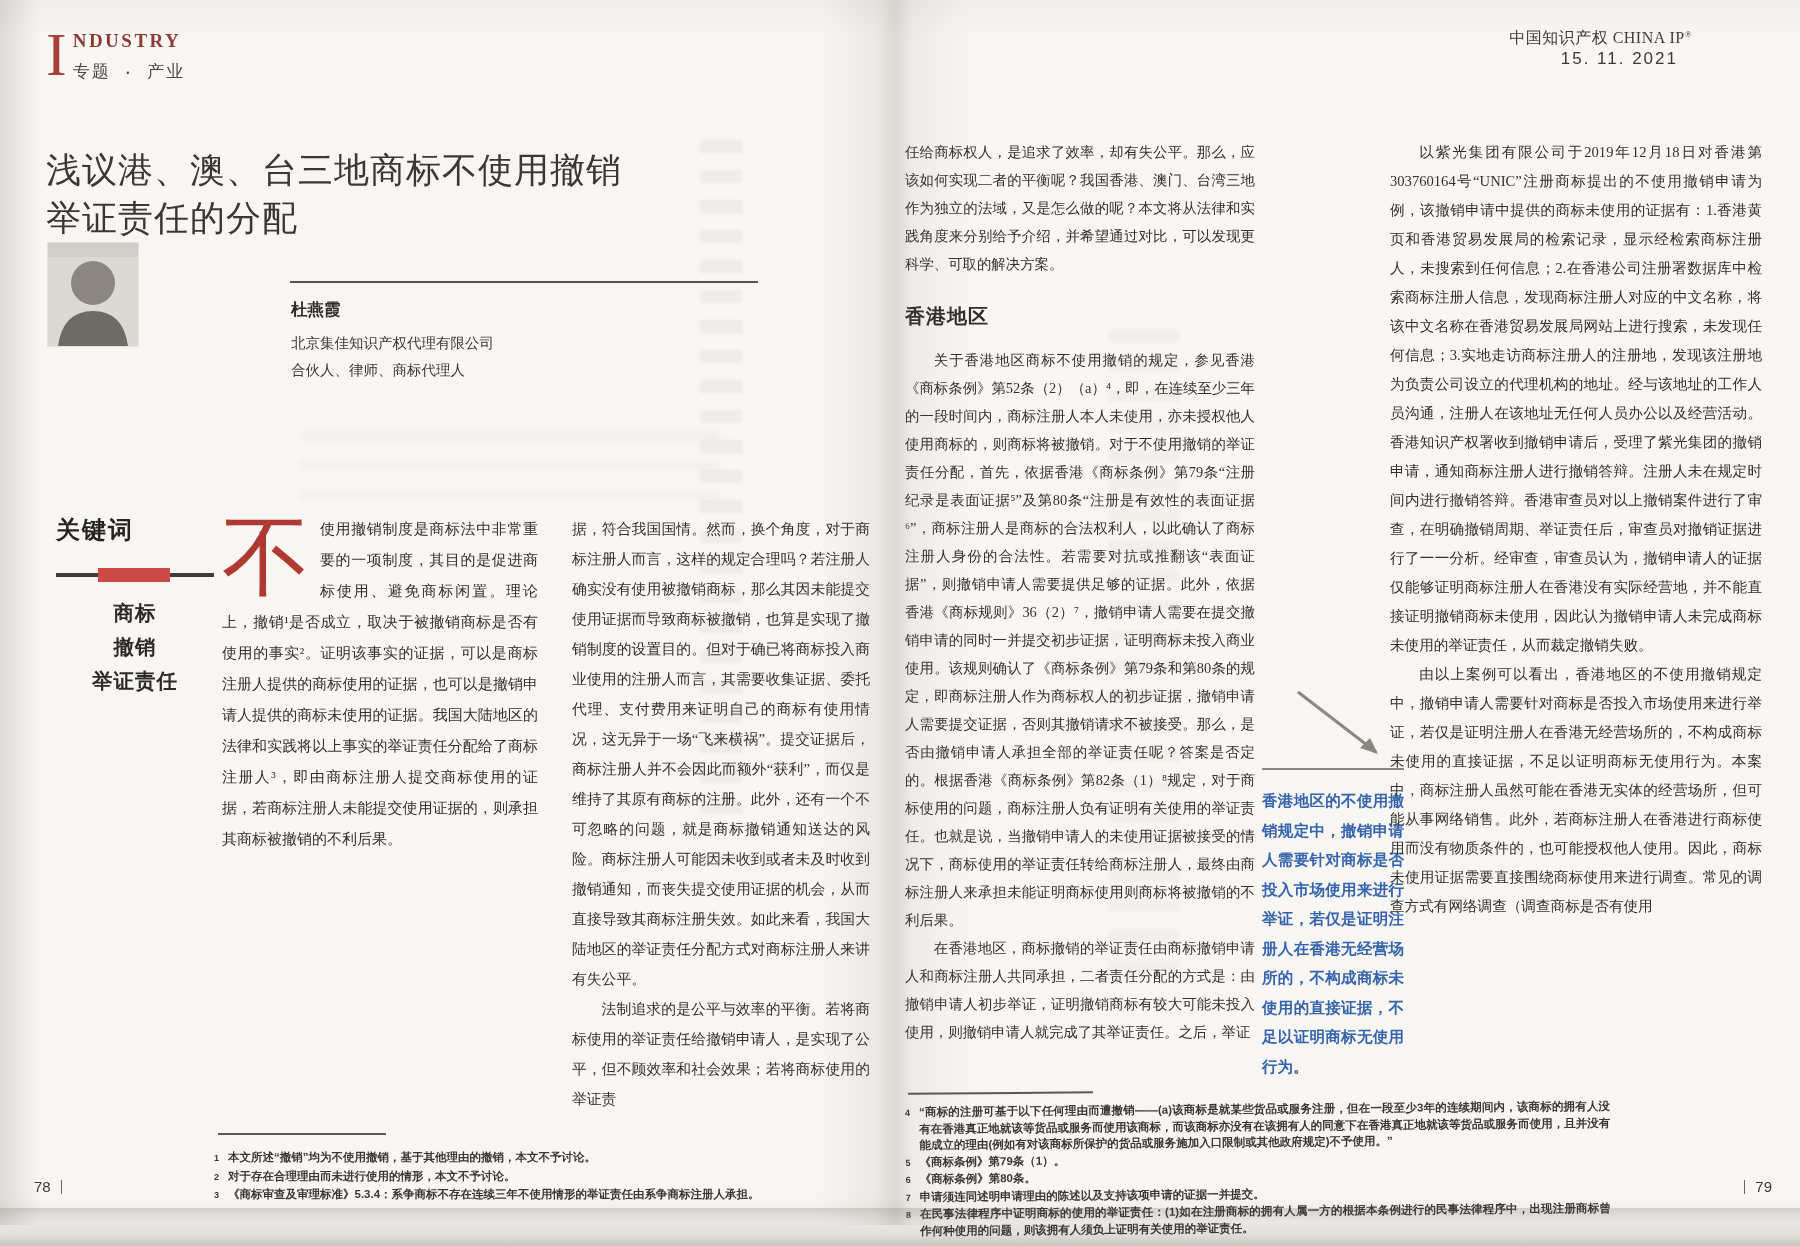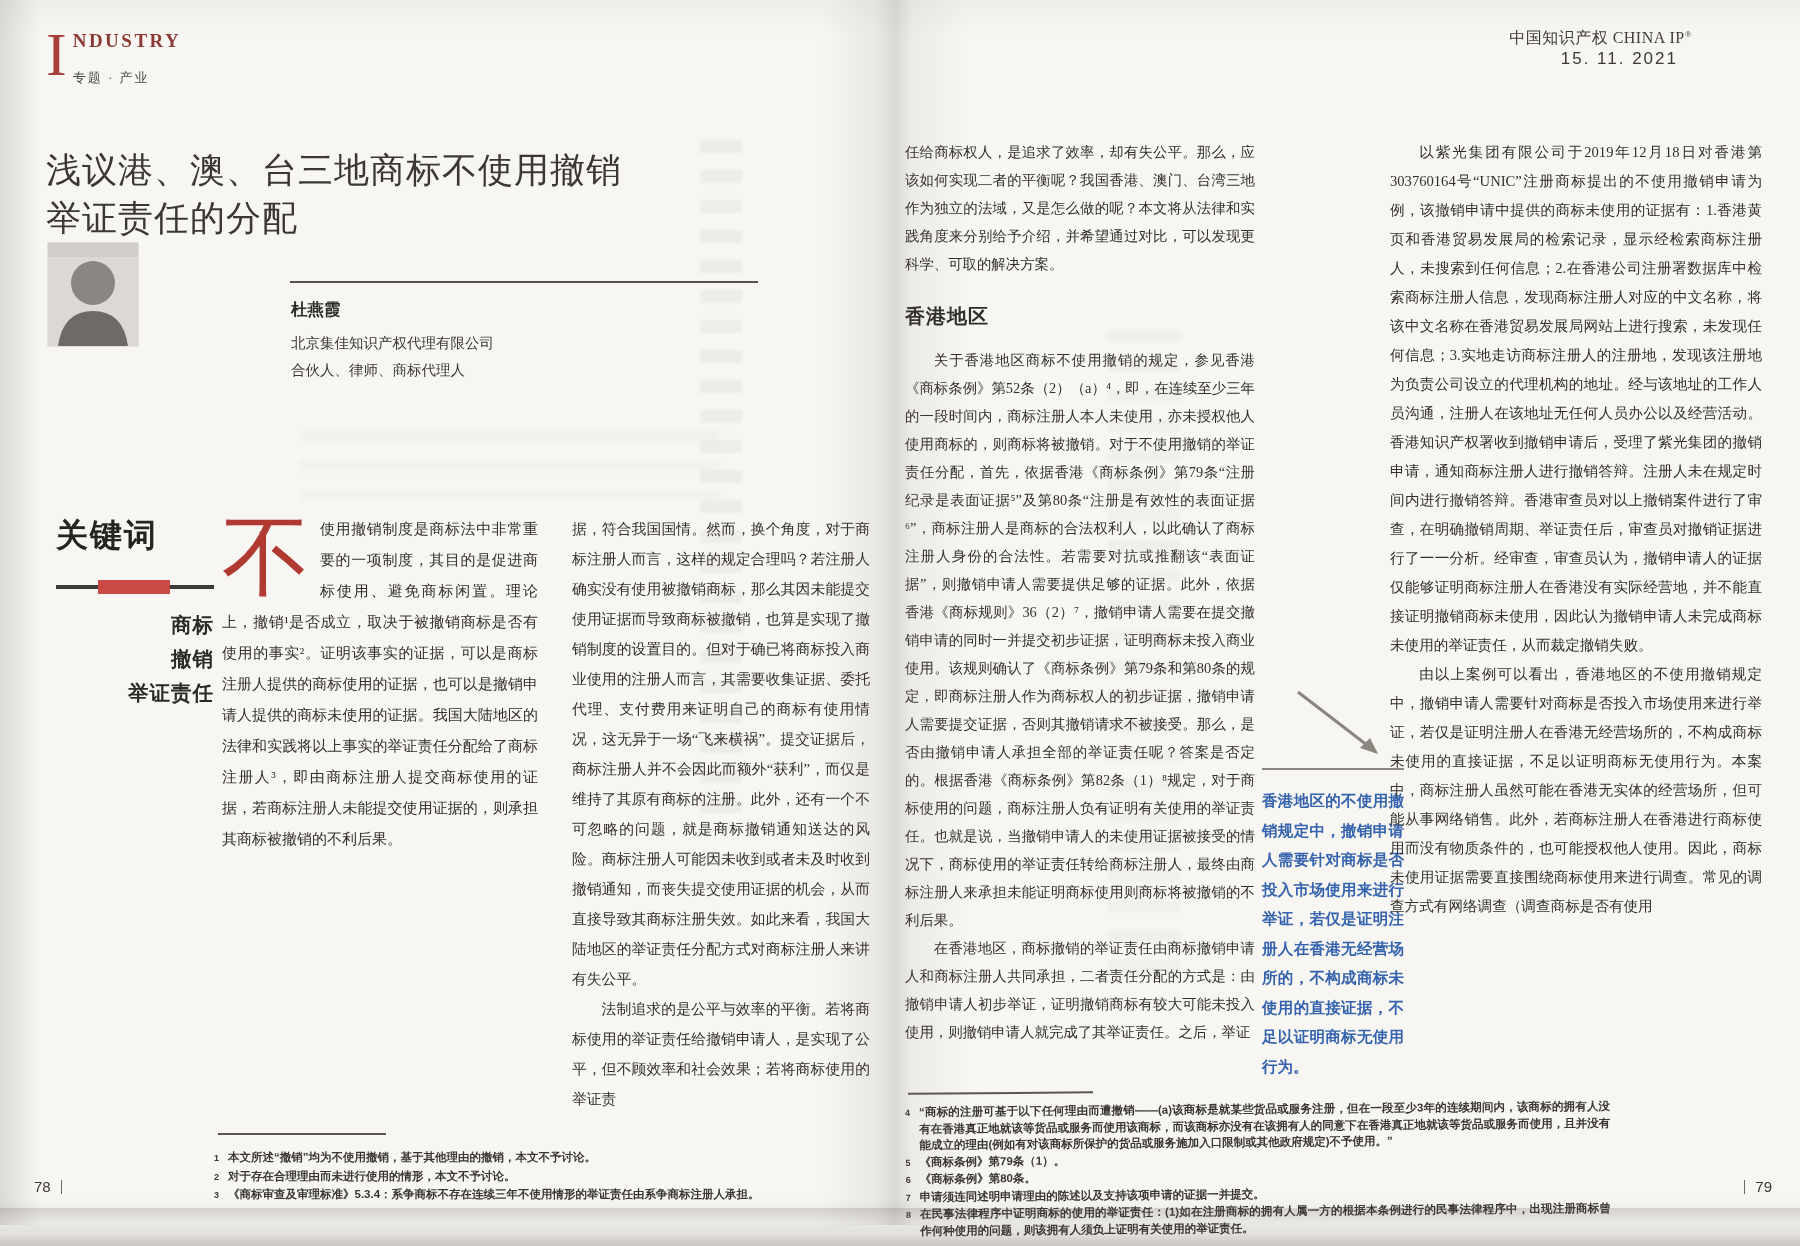--- a/index.html
+++ b/index.html
@@ -25,40 +25,40 @@
     background:linear-gradient(180deg,rgba(90,85,78,.20),rgba(90,85,78,0));}
   .ghost{position:absolute;opacity:.55;filter:blur(1.5px);pointer-events:none;}
   .ghost-col{width:42px;background:repeating-linear-gradient(180deg,rgba(130,120,108,.14) 0 13px,rgba(130,120,108,0) 13px 30px);}
   .ghost-block{background:repeating-linear-gradient(180deg,rgba(130,120,108,.10) 0 12px,rgba(130,120,108,0) 12px 30px);}
 
   
   .logo{position:absolute;left:46px;top:26px;display:flex;align-items:flex-start;}
   .logo-i{font-family:"Liberation Serif",serif;font-size:62px;line-height:56px;color:var(--accent-red);font-weight:400;}
   .logo-right{margin-left:6px;padding-top:4px;}
   .logo-name{display:block;font-family:"Liberation Serif",serif;font-size:19px;letter-spacing:2.5px;color:#8c3a33;font-weight:600;}
-  .logo-sub{display:block;margin-top:17px;font-family:Liberation Serif, serif;font-size:13px;color:#4c4a46;letter-spacing:2px;}
+  .logo-sub{display:block;margin-top:8px;font-family:Liberation Mono, monospace;font-size:17px;color:#4c4a46;letter-spacing:2px;}
 
   .title{position:absolute;left:46px;top:146px;width:760px;
     font-family:"Liberation Sans",sans-serif;font-weight:400;font-size:35px;line-height:48px;
     color:#3b3834;letter-spacing:1px;}
 
   .author-photo{position:absolute;left:48px;top:243px;width:90px;height:103px;
     background:linear-gradient(180deg,#e9e7e4,#d6d3cf);overflow:hidden;box-shadow:0 0 0 1px rgba(0,0,0,.08);}
   .author-rule{position:absolute;left:290px;top:281px;width:468px;height:2px;background:#55514c;}
   .author-info{position:absolute;left:291px;top:299px;font-family:"Liberation Sans",sans-serif;}
   .author-name{font-size:16.5px;font-weight:700;color:#2f2d29;margin-bottom:9px;}
   .author-org,.author-role{font-size:14.5px;color:#3c3935;line-height:27px;}
 
   
   .keywords{position:absolute;left:56px;top:514px;width:158px;}
-  .kw-label{font-size:32px;font-weight:700;color:#262420;letter-spacing:2px;}
+  .kw-label{font-size:24px;font-weight:700;color:#262420;letter-spacing:2px;}
   .kw-divider{position:relative;margin-top:22px;height:14px;}
   .kw-divider-line{position:absolute;left:0;top:5px;width:100%;height:4px;background:#3d3b37;}
   .kw-divider-red{position:absolute;left:42px;top:0;width:72px;height:14px;background:var(--keyword-bar-red);}
-  .kw-items{margin-top:14px;text-align:right;}
+  .kw-items{margin-top:14px;text-align:center;}
   .kw-item{font-size:20.5px;font-weight:700;color:#2c2a26;line-height:34px;letter-spacing:1px;}
 
   
   .col{position:absolute;text-align:justify;overflow:hidden;}
   .col p{text-align:justify;}
   .col-l1{left:222px;top:514px;width:316px;height:632px;font-size:15px;line-height:31px;}
   .col-l2{left:572px;top:514px;width:298px;height:640px;font-size:14.8px;line-height:30px;}
   .col-r1{left:905px;top:138px;width:350px;height:915px;font-size:14.4px;line-height:28px;}
   .col-r2{left:1390px;top:138px;width:372px;height:910px;font-size:14.6px;line-height:29px;}
   .indent{text-indent:2em;}

